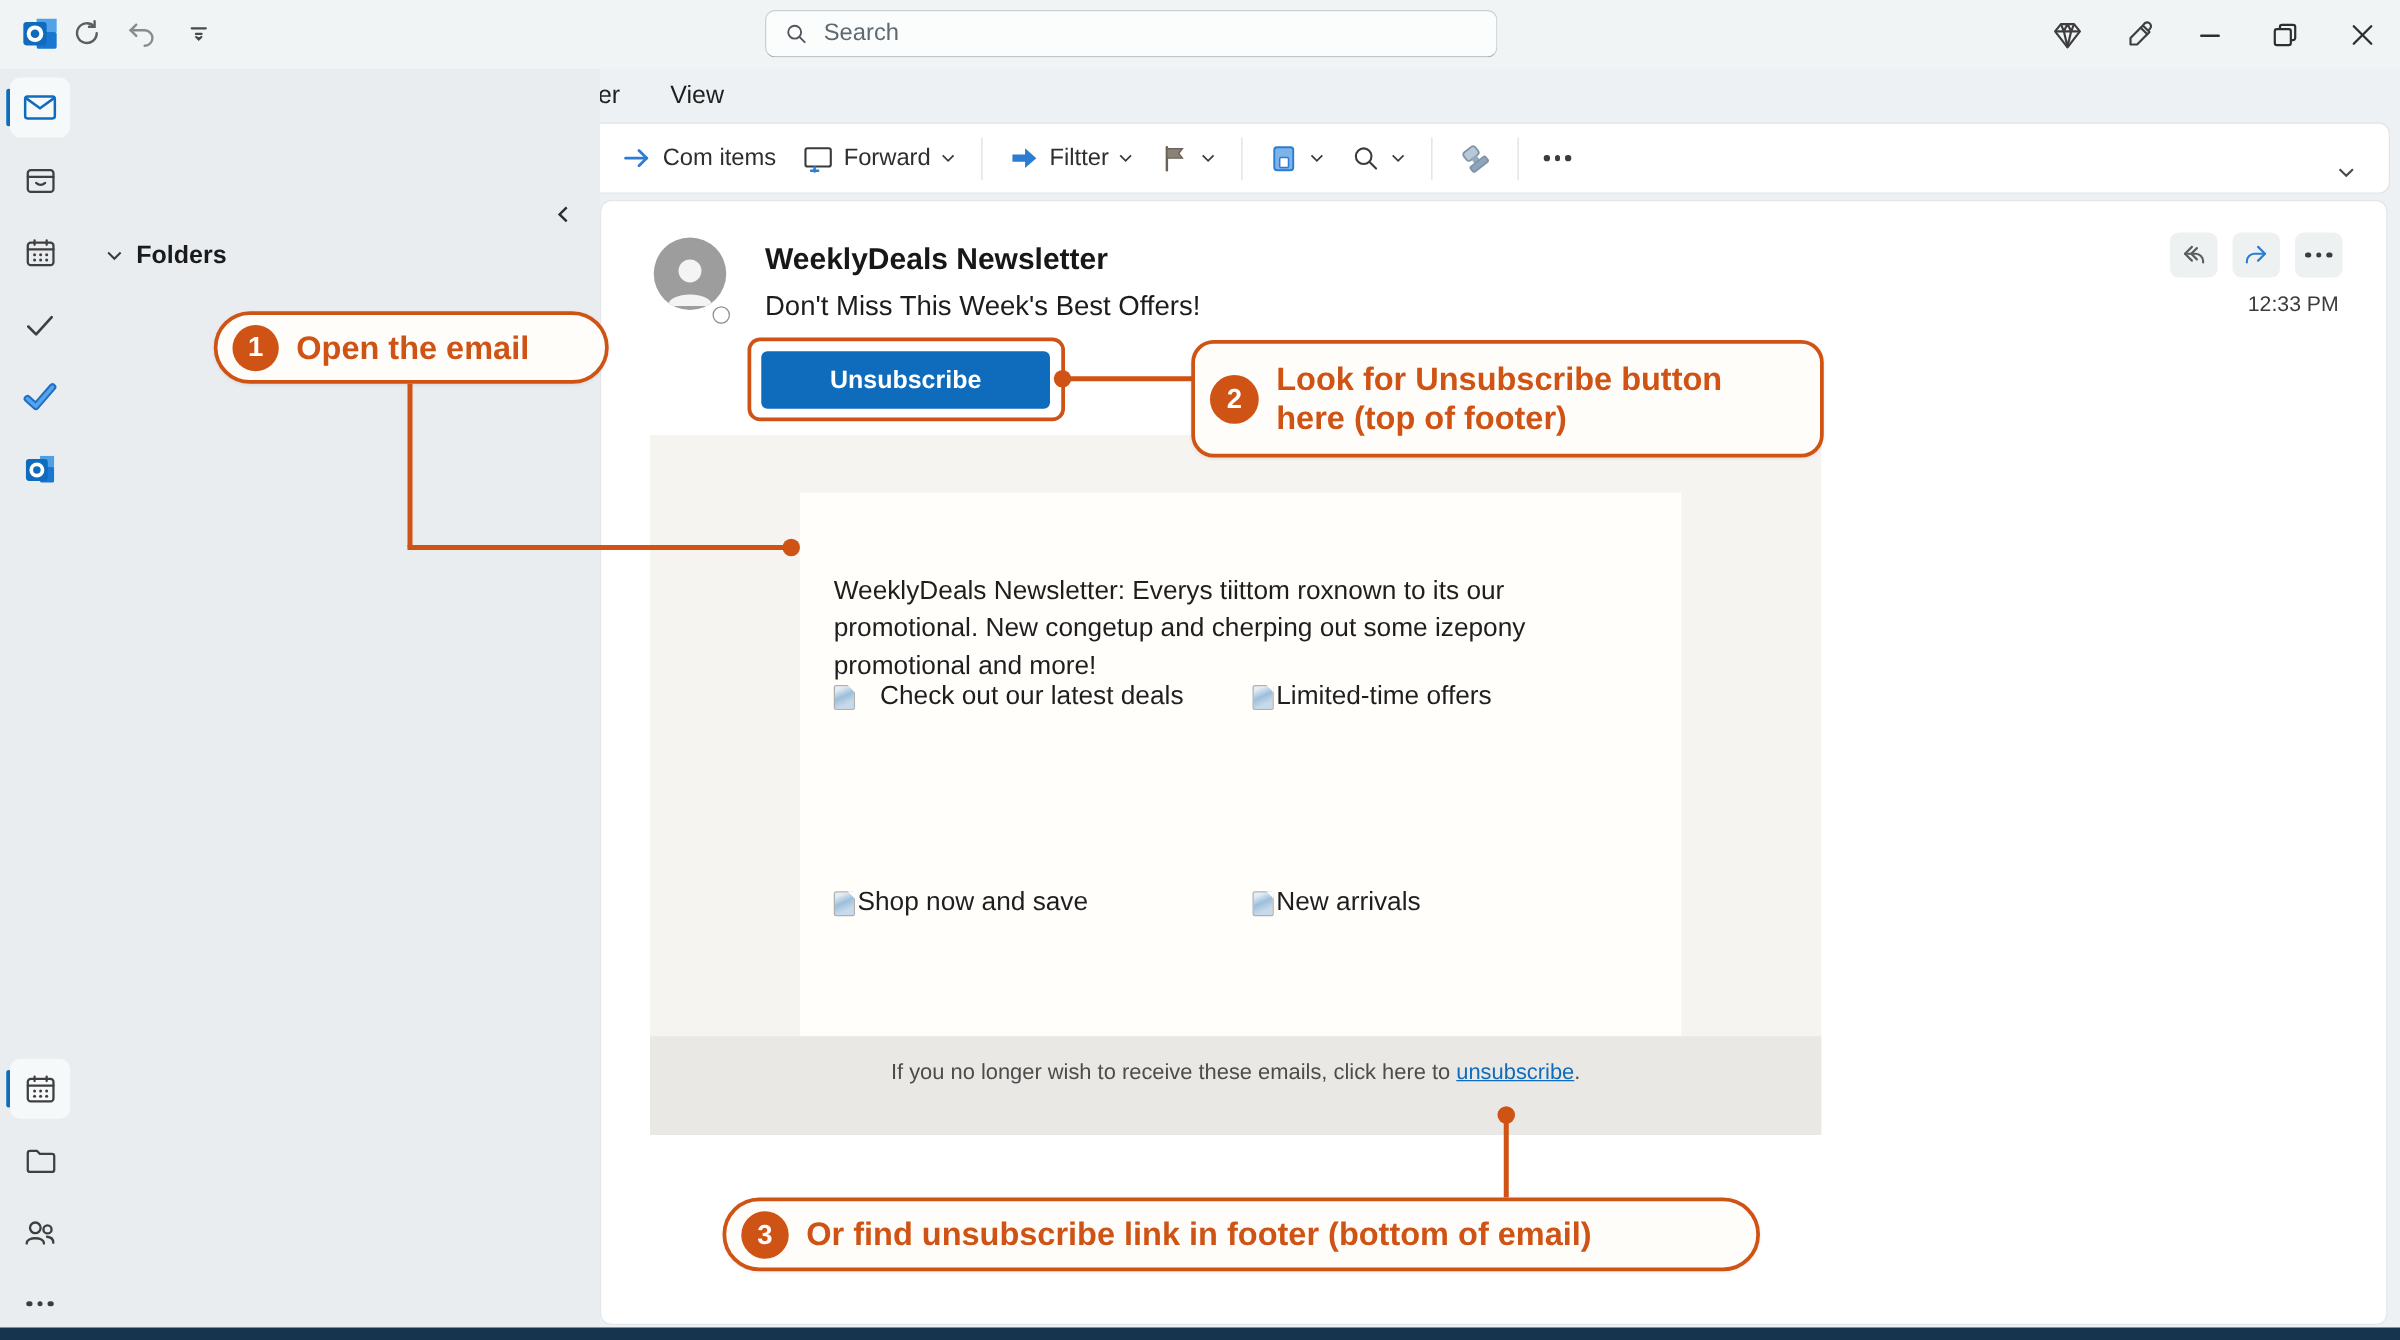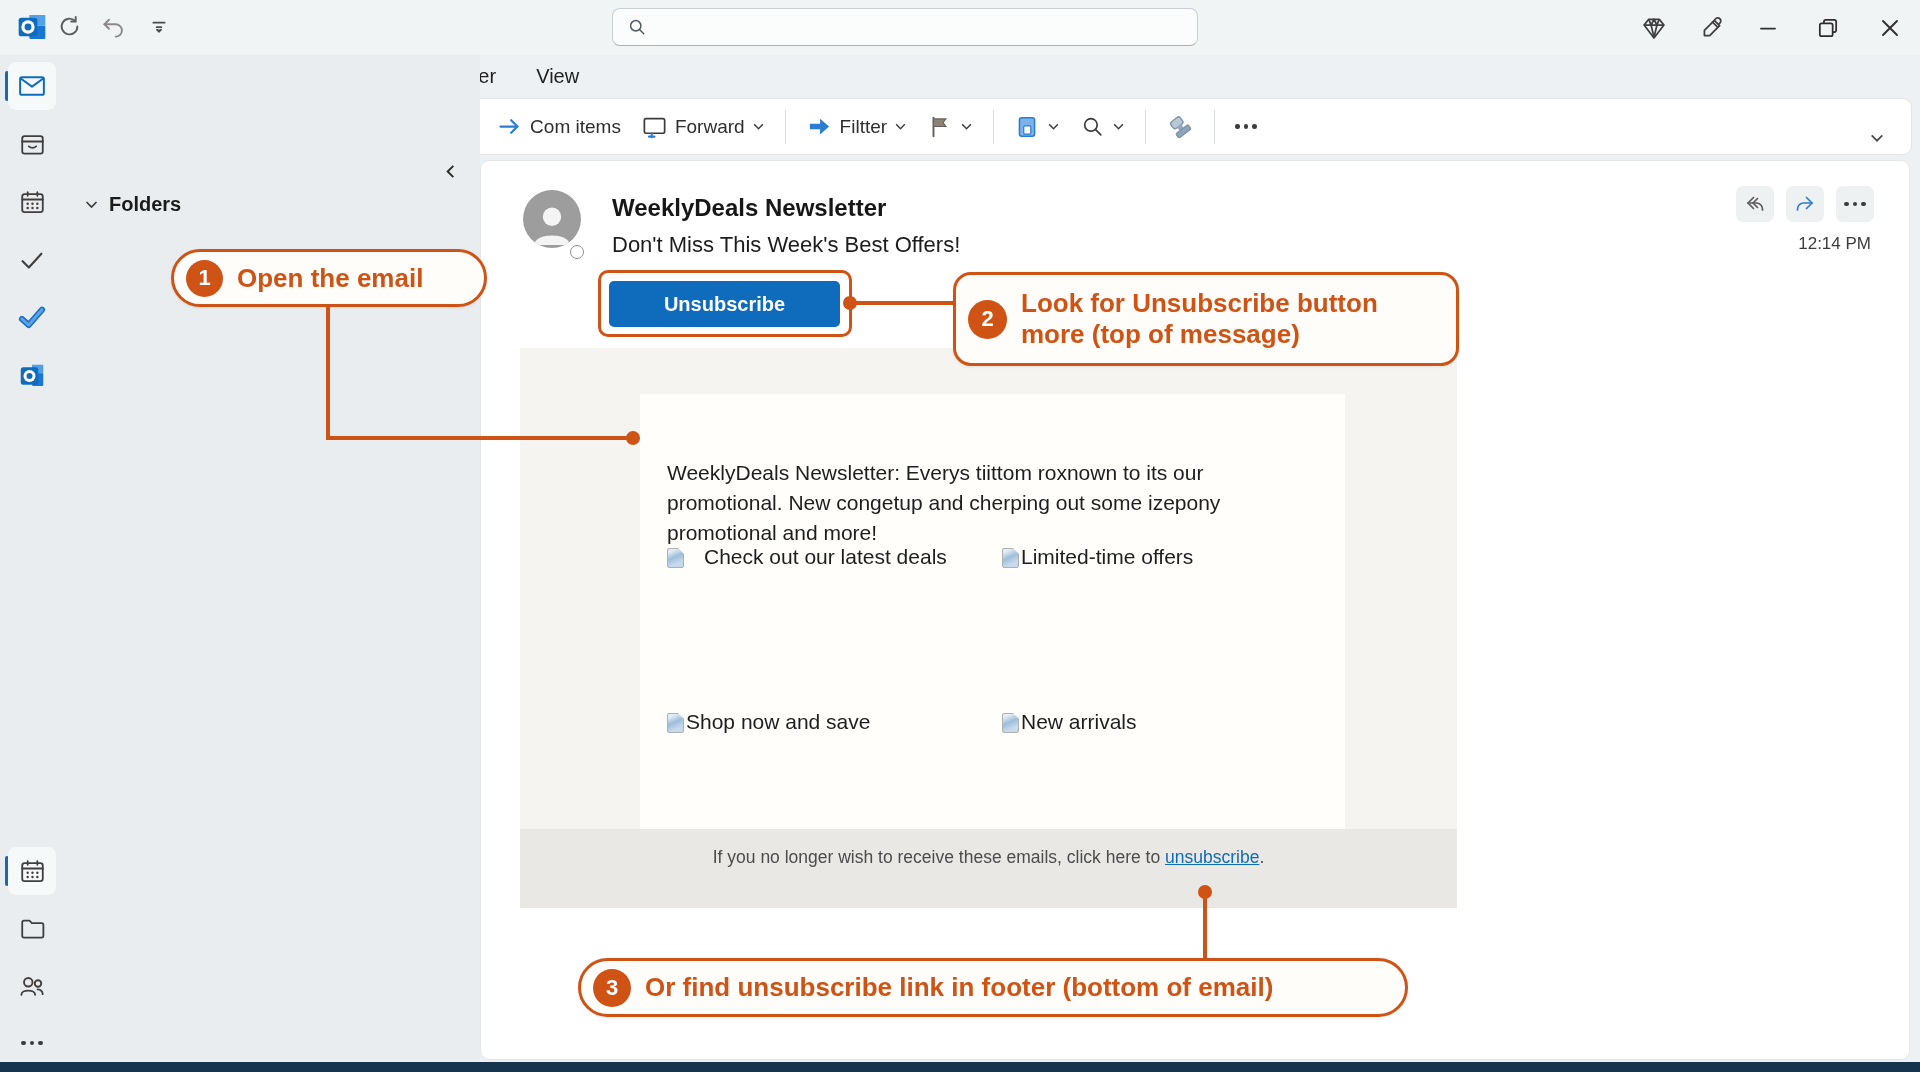--- a/index.html
+++ b/index.html
@@ -134,20 +134,21 @@
     </svg>
   </div>
 
   <div class="abs searchbox">
     <span>
       <svg width="20" height="20" viewBox="0 0 24 24" fill="none" stroke="#4f585e" stroke-width="1.8" stroke-linecap="round">
         <circle cx="10.5" cy="10.5" r="6.2"></circle>
           <path d="m15.3 15.3 4.8 4.8"></path>
       </svg>
     </span>
+    <input type="text" placeholder="Search" style="">
   </div>
 
   <div class="abs tb-icon" style="left:1640px;top:14px;">
     <svg width="28" height="28" viewBox="0 0 24 24" fill="none" stroke="#3e3e3e" stroke-width="1.5" stroke-linejoin="round">
       <path d="M7.5 4.5h9l4 5L12 20.5 3.5 9.5z"></path>
         <path d="M3.5 9.5h17"></path>
         <path d="M9.5 9.5 12 20l2.5-10.5"></path>
         <path d="M7.5 4.5l2 5 2.5-5 2.5 5 2-5"></path>
     </svg>
   </div>
@@ -487,21 +488,21 @@
     </svg>
   </div>
   <div class="msg-act">
     <span class="dots">
         <i></i>
         <i></i>
         <i></i>
       </span>
   </div>
 </div>
-<div class="abs time">12:14 PM</div>
+<div class="abs time">12:33 PM</div>
 
 <button class="abs unsub-btn">Unsubscribe</button>
 
 <div class="abs mail-outer"></div>
 <div class="abs mail-inner"></div>
 <div class="abs mail-text">WeeklyDeals Newsletter:  Everys tiittom roxnown to its our promotional. New congetup and cherping out some izepony promotional and more!</div>
 
 <div class="abs imgph-item" style="left:667px;top:545px;gap:20px;">
   <span class="imgph"></span>
   <span class="imgph-label">Check out our latest deals</span>
@@ -531,21 +532,21 @@
 </div>
 <div class="abs conn" style="left:326px;top:307px;width:4px;height:131px;"></div>
 <div class="abs conn" style="left:326px;top:436px;width:305px;height:4px;"></div>
 <div class="abs conn-dot" style="left:626px;top:431px;"></div>
 
 <div class="abs hl-box"></div>
 <div class="abs conn-dot" style="left:843px;top:296px;"></div>
 <div class="abs conn" style="left:855px;top:301px;width:100px;height:4px;"></div>
 <div class="abs callout callout2">
   <span class="co-num">2</span>
-  <span class="co-text">Look for Unsubscribe button more (top of message)</span>
+  <span class="co-text">Look for Unsubscribe button here (top of footer)</span>
 </div>
 
 <div class="abs conn-dot" style="left:1198px;top:885px;"></div>
 <div class="abs conn" style="left:1203px;top:896px;width:4px;height:62px;"></div>
 <div class="abs callout callout3">
   <span class="co-num">3</span>
   <span class="co-text">Or find unsubscribe link in footer (bottom of email)</span>
 </div>
 
 <div class="abs bottom-strip"></div>

